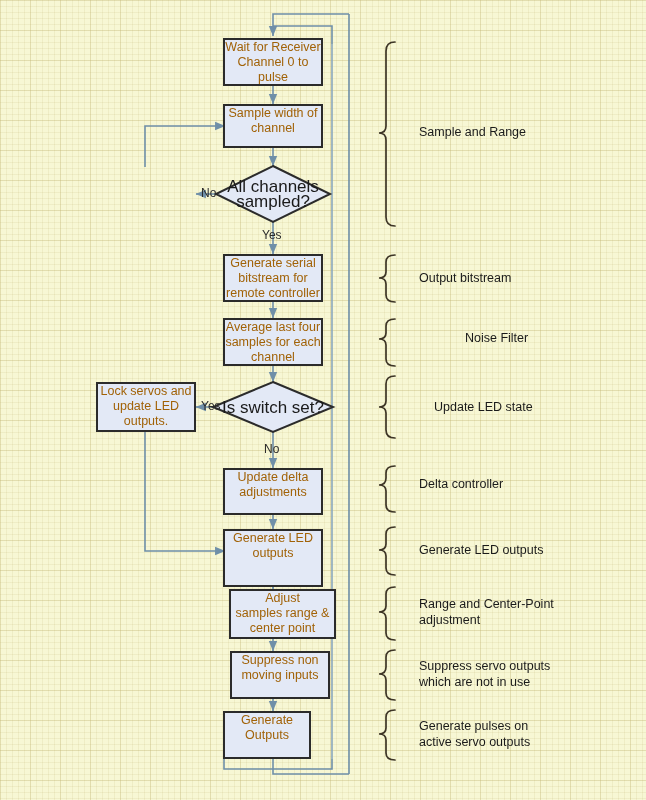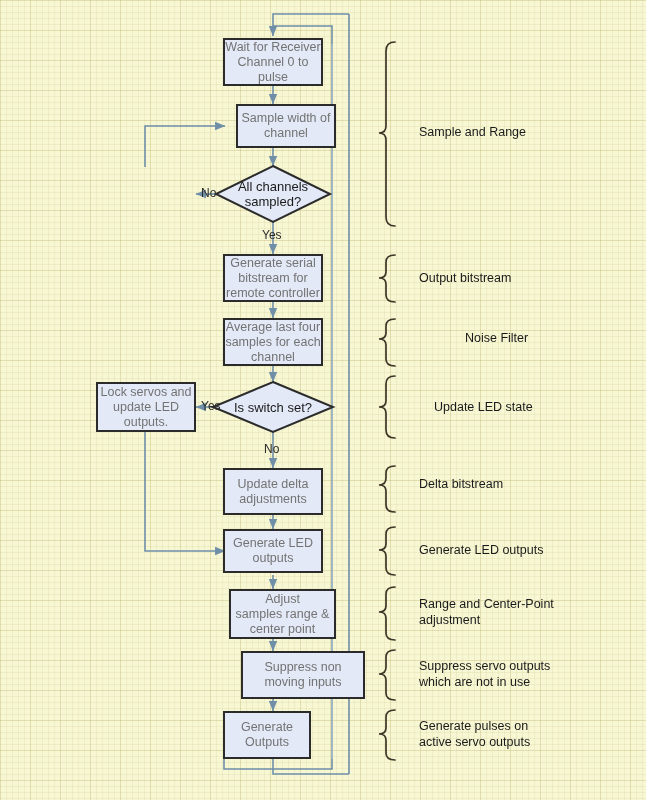--- a/index.html
+++ b/index.html
@@ -18,35 +18,35 @@
       linear-gradient(to right, rgba(196,186,120,.16) 1px, transparent 1px),
       linear-gradient(to bottom, rgba(196,186,120,.16) 1px, transparent 1px);
     background-size:30px 30px,30px 30px,6px 6px,6px 6px;
     background-position:0 0,0 0,0 0,0 0;
   }
   #svglayer{position:absolute;left:0;top:0;width:646px;height:800px;}
 
   .node{
     position:absolute;
     box-sizing:border-box;
-    display:flex;align-items:center;justify-content:center;
+    display:flex;justify-content:center;
     text-align:center;
-    color:#737373;
+    color:#a16207;
     font-size:12.5px;
     line-height:15px;
   }
   .procbox{
     background:#e3e9f6;
     border:2px solid #2b2b2b;
   }
   .diamond-wrap{position:absolute;}
   .diamond-label{
     position:absolute;left:0;top:0;width:100%;height:100%;
     display:flex;align-items:center;justify-content:center;
-    text-align:center;font-size:13px;line-height:15px;color:#1a1a1a;
+    text-align:center;font-size:17px;line-height:15px;color:#1a1a1a;
   }
   .edge-label{
     position:absolute;font-size:12px;color:#2b2b2b;
     background:transparent;line-height:11px;white-space:nowrap;
   }
   .annot{
     position:absolute;font-size:12.5px;line-height:16px;color:#1a1a1a;
     white-space:pre-line;
   }
 </style>
@@ -127,21 +127,21 @@
       <path d="M395,710 Q386,710 386,717 L386,728 Q386,734 379,734 Q386,734 386,740 L386,753 Q386,760 395,760"></path>
     </g>
   </svg>
 
   <div class="node procbox" style="left:223px;top:38px;width:100px;height:48px;">
     <span style="white-space: pre-line;">Wait for Receiver
 Channel 0 to
 pulse</span>
   </div>
 
-  <div class="node procbox" style="left:236px;top:104px;width:100px;height:44px;">
+  <div class="node procbox" style="left:223px;top:104px;width:100px;height:44px;">
     <span style="white-space: pre-line;">Sample width of
 channel</span>
   </div>
 
   <div class="diamond-wrap" style="left:216px;top:166px;width:114px;height:56px;">
     <div class="diamond-label" style="white-space: pre-line;">All channels
 sampled?</div>
   </div>
 
 
@@ -165,51 +165,51 @@
     <span style="white-space: pre-line;">Lock servos and
 update LED
 outputs.</span>
   </div>
 
   <div class="node procbox" style="left:223px;top:468px;width:100px;height:47px;">
     <span style="white-space: pre-line;">Update delta
 adjustments</span>
   </div>
 
-  <div class="node procbox" style="left:223px;top:529px;width:100px;height:44px;">
+  <div class="node procbox" style="left:223px;top:529px;width:100px;height:58px;">
     <span style="white-space: pre-line;">Generate LED
 outputs</span>
   </div>
 
   <div class="node procbox" style="left:229px;top:589px;width:107px;height:50px;">
     <span style="white-space: pre-line;">Adjust
 samples range &amp;
 center point</span>
   </div>
 
-  <div class="node procbox" style="left:241px;top:651px;width:124px;height:48px;">
+  <div class="node procbox" style="left:230px;top:651px;width:100px;height:48px;">
     <span style="white-space: pre-line;">Suppress non
 moving inputs</span>
   </div>
 
   <div class="node procbox" style="left:223px;top:711px;width:88px;height:48px;">
     <span style="white-space: pre-line;">Generate
 Outputs</span>
   </div>
 
   <div class="edge-label" style="left:201px;top:188px;">No</div>
   <div class="edge-label" style="left:262px;top:230px;">Yes</div>
   <div class="edge-label" style="left:201px;top:401px;">Yes</div>
   <div class="edge-label" style="left:264px;top:444px;">No</div>
 
   <div class="annot" style="left:419px;top:124px;">Sample and Range</div>
   <div class="annot" style="left:419px;top:270px;">Output bitstream</div>
   <div class="annot" style="left:419px;top:330px;margin-left:46px;">Noise Filter</div>
   <div class="annot" style="left:434px;top:399px;">Update LED state</div>
-  <div class="annot" style="left:419px;top:476px;">Delta bitstream</div>
+  <div class="annot" style="left:419px;top:476px;">Delta controller</div>
   <div class="annot" style="left:419px;top:542px;">Generate LED outputs</div>
   <div class="annot" style="left: 419px; top: 596px; white-space: pre-line;">Range and Center-Point
 adjustment</div>
   <div class="annot" style="left: 419px; top: 658px; white-space: pre-line;">Suppress servo outputs
 which are not in use</div>
   <div class="annot" style="left: 419px; top: 718px; white-space: pre-line;">Generate pulses on
 active servo outputs</div>
 
 </div>
 

